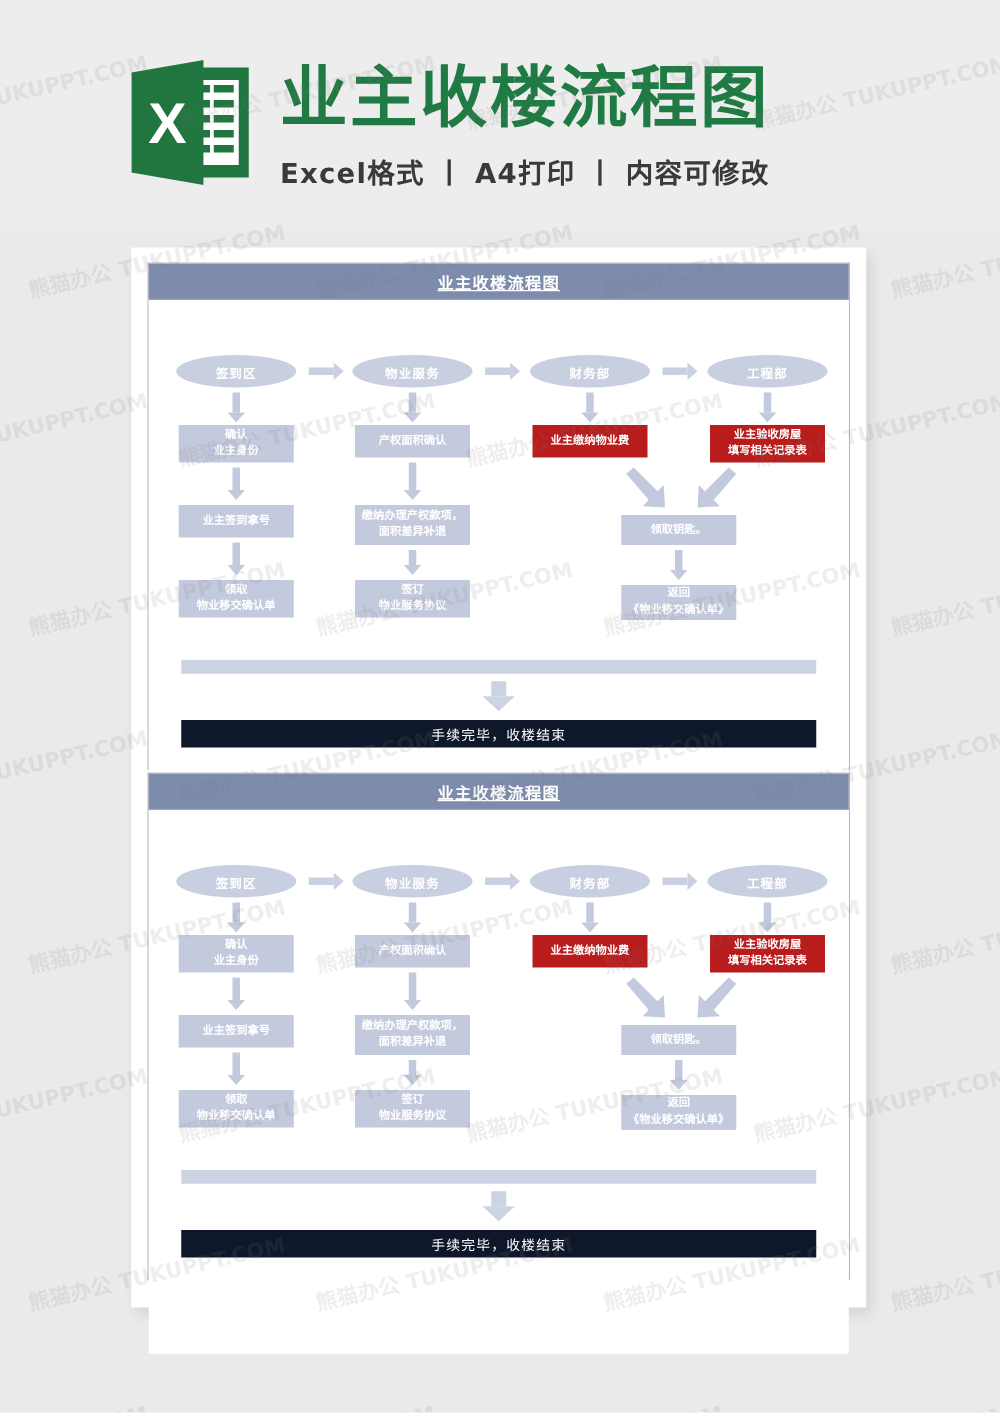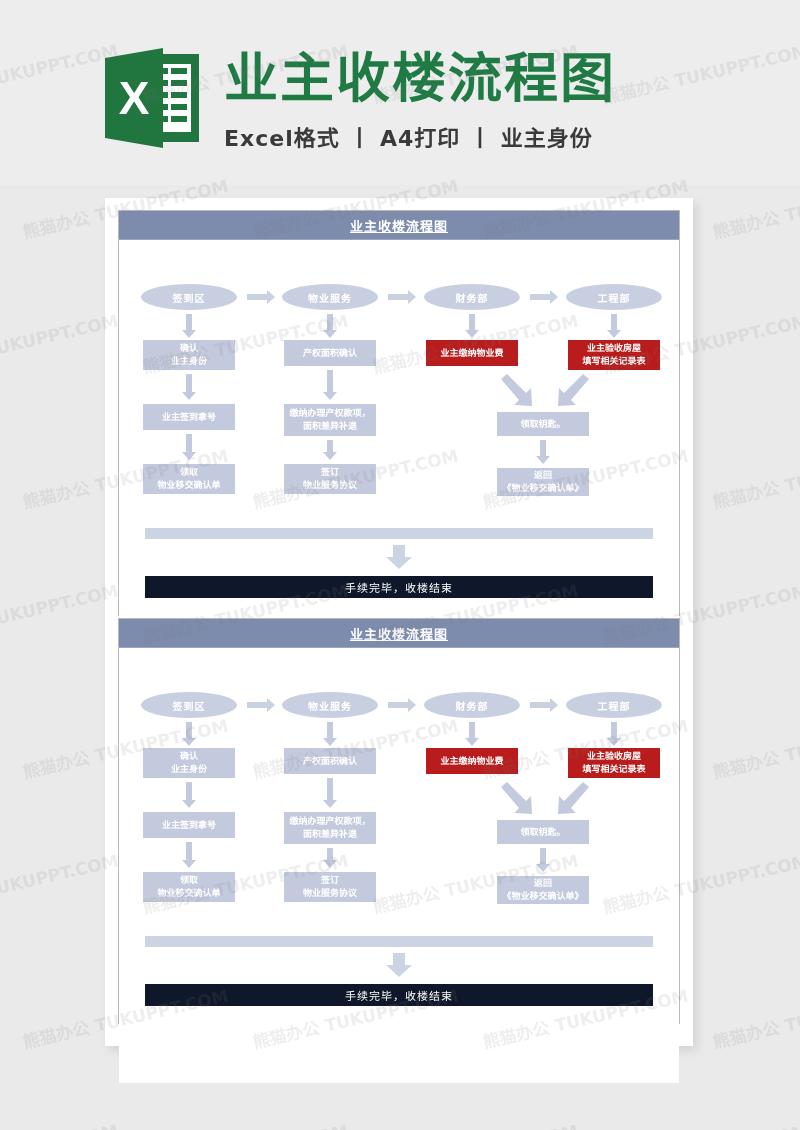--- a/index.html
+++ b/index.html
@@ -187,21 +187,21 @@
           <div class="row" style="top:52px"></div>
           <div class="vline"></div>
         </div>
       </div>
       <div class="fold"></div>
       <div class="xmark">X</div>
     </div>
 
     <div class="hdr-text">
       <div class="hdr-title">业主收楼流程图</div>
-      <div class="hdr-sub">Excel格式 丨 A4打印 丨 业主身份</div>
+      <div class="hdr-sub">Excel格式 丨 A4打印 丨 内容可修改</div>
     </div>
 
   </div>
 </div>
 
 <div class="page-card">
 
   <div class="sheet-block" id="block-1">
     <div class="sheet-title">
       <span>业主收楼流程图</span>

